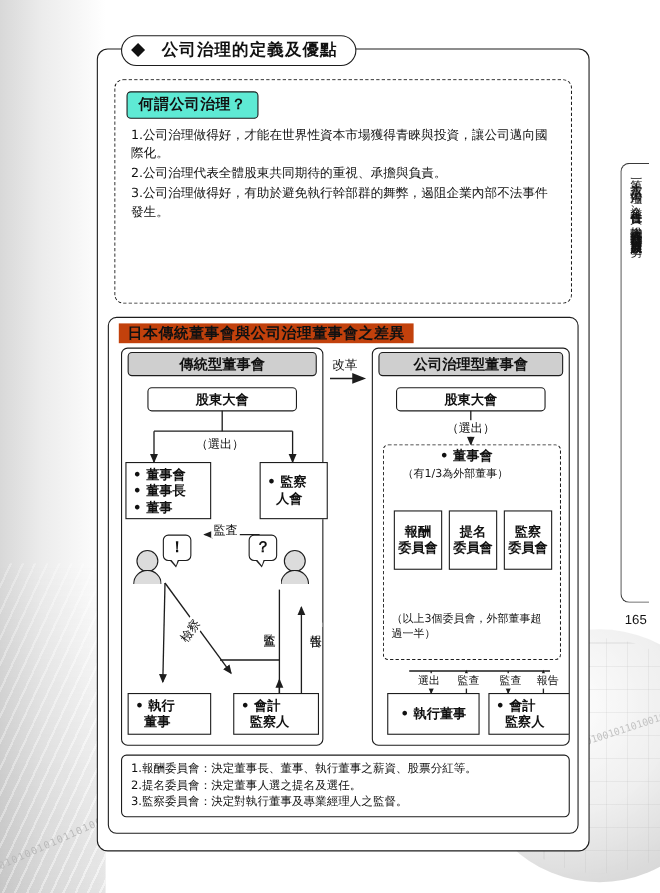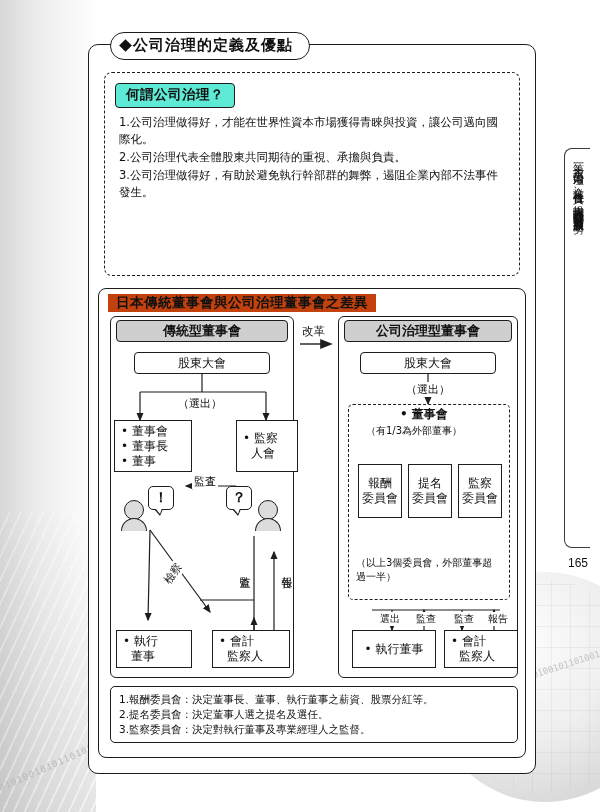--- a/index.html
+++ b/index.html
@@ -83,21 +83,21 @@
     border:1.6px solid #1d1d1d; border-radius:10px;
     background:#fff; z-index:2;
   }
   .frame-title{
     position:absolute; left:110px; top:32px;
     background:#fff;
     border:1.4px solid #1d1d1d; border-radius:14px;
     padding:3px 16px 4px 10px;
     font-size:15px; font-weight:bold; color:#111;
     z-index:4; letter-spacing:1px;
-    display:flex; align-items:center; gap:3px;
+    display:flex; align-items:center; gap:17px;
   }
   .bullet-sq{
     display:inline-block; width:9px; height:9px;
     background:#111; transform:rotate(45deg);
   }
 
   
   .sec-a{
     position:absolute; left:104px; top:72px;
     width:416px; height:204px;
@@ -150,21 +150,21 @@
     background:#cfcfcf; border:1.4px solid #1d1d1d; border-radius:4px;
     display:flex; align-items:center; justify-content:center;
     font-size:13px; font-weight:bold; color:#111; z-index:6;
   }
   .hd-left{ left:116px; width:172px; }
   .hd-right{ left:344px; width:168px; }
 
   .box{
     position:absolute; border:1.3px solid #1d1d1d; background:#fff;
     display:flex; align-items:center; justify-content:center;
-    font-size:12px; font-weight:normal; color:#111; z-index:6;
+    font-size:12px; font-weight:bold; color:#111; z-index:6;
     text-align:center; line-height:15px;
   }
   .box.round{ border-radius:4px; }
   .box-ml{ 
     justify-content:flex-start; padding-left:6px; text-align:left;
   }
 
   .dashbox{
     position:absolute; border:1.3px dashed #1d1d1d; border-radius:5px;
     background:#fff; z-index:5;

